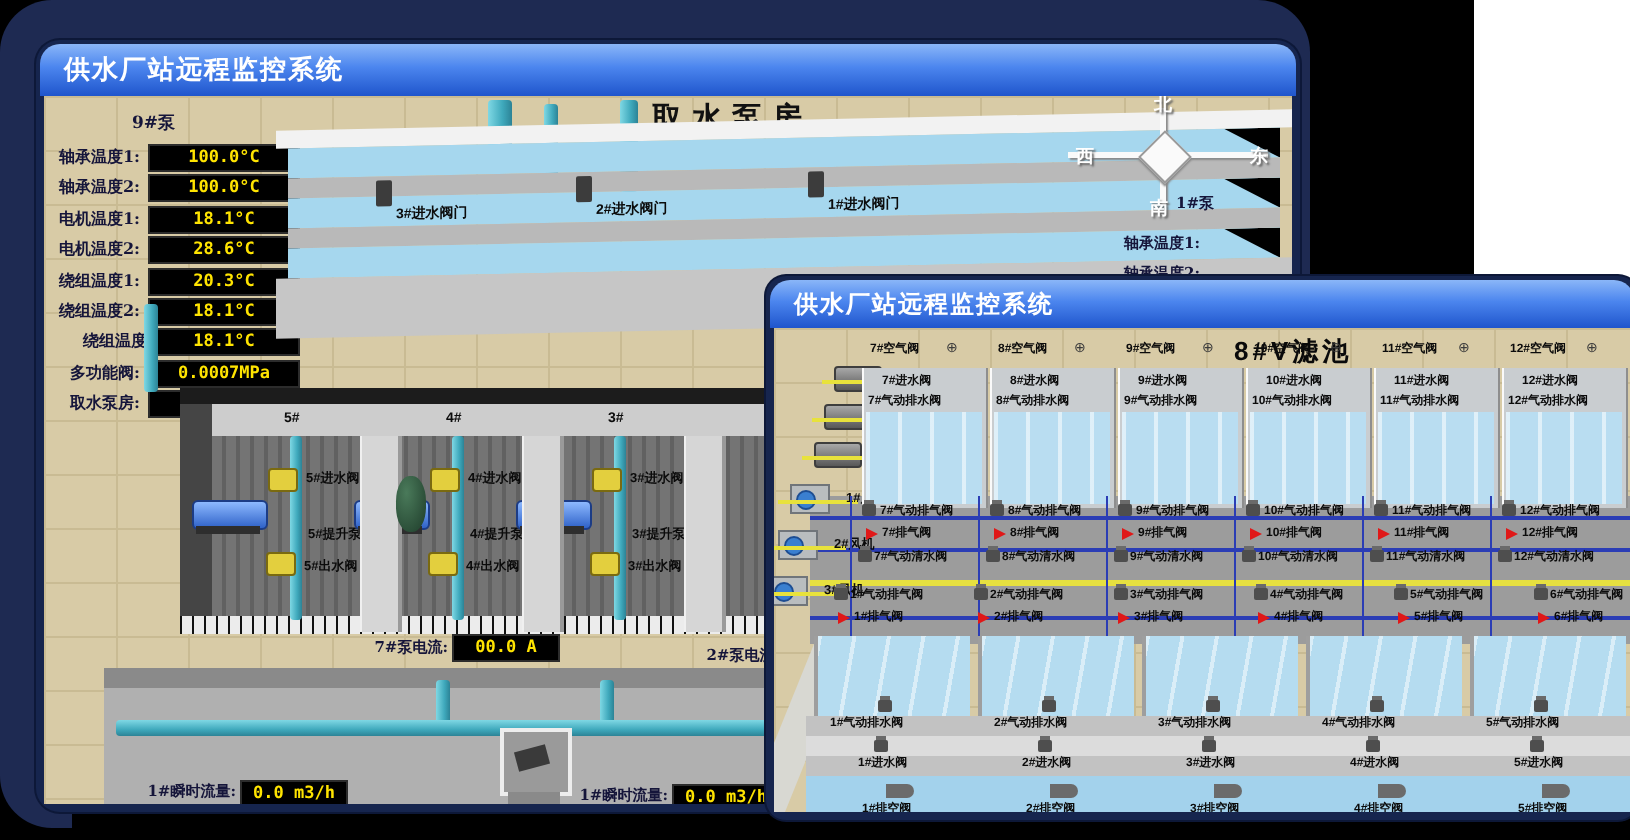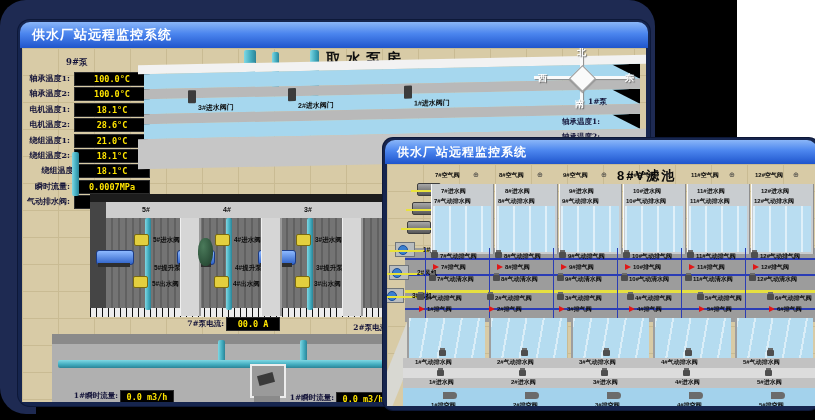--- a/index.html
+++ b/index.html
@@ -85,28 +85,28 @@
       <div class="abs" id="bw-panel" style="left:0;top:0;width:140px;height:220px;">
           <div class="slbl lbl-r" style="left: 0px; top: 26px; width: 48px;">轴承温度1:</div>
           <div class="lcd" style="left: 52px; top: 24px; width: 74px;">100.0°C</div>
           <div class="slbl lbl-r" style="left: 0px; top: 41.4px; width: 48px;">轴承温度2:</div>
           <div class="lcd" style="left: 52px; top: 39.4px; width: 74px;">100.0°C</div>
           <div class="slbl lbl-r" style="left: 0px; top: 56.8px; width: 48px;">电机温度1:</div>
           <div class="lcd" style="left: 52px; top: 54.8px; width: 74px;">18.1°C</div>
           <div class="slbl lbl-r" style="left: 0px; top: 72.2px; width: 48px;">电机温度2:</div>
           <div class="lcd" style="left: 52px; top: 70.2px; width: 74px;">28.6°C</div>
           <div class="slbl lbl-r" style="left: 0px; top: 87.6px; width: 48px;">绕组温度1:</div>
-          <div class="lcd" style="left: 52px; top: 85.6px; width: 74px;">21.0°C</div>
+          <div class="lcd" style="left: 52px; top: 85.6px; width: 74px;">20.3°C</div>
           <div class="slbl lbl-r" style="left: 0px; top: 103px; width: 48px;">绕组温度2:</div>
           <div class="lcd" style="left: 52px; top: 101px; width: 74px;">18.1°C</div>
           <div class="slbl lbl-r" style="left: 0px; top: 118.4px; width: 48px; margin-left: 12px;">绕组温度3:</div>
           <div class="lcd" style="left: 52px; top: 116.4px; width: 74px;">18.1°C</div>
-          <div class="slbl lbl-r" style="left: 0px; top: 133.8px; width: 48px;">瞬时流量:</div>
+          <div class="slbl lbl-r" style="left: 0px; top: 133.8px; width: 48px;">多功能阀:</div>
           <div class="lcd" style="left: 52px; top: 131.8px; width: 74px;">0.0007MPa</div>
-          <div class="slbl lbl-r" style="left: 0px; top: 149.2px; width: 48px;">气动排水阀:</div>
+          <div class="slbl lbl-r" style="left: 0px; top: 149.2px; width: 48px;">取水泵房:</div>
           <div class="lcd" style="left: 52px; top: 147.2px; width: 74px;">0%</div>
         </div>
 
       <div class="abs" id="bw-tank" style="left:116px;top:12px;width:508px;height:104px;transform:skewY(-1.2deg);">
         <div class="abs" style="left:0;top:0;width:508px;height:9px;background:#f2f2f2;"></div>
         <div class="abs" style="left:6px;top:9px;width:496px;height:15px;background:#a6d7ee;"></div>
         <div class="abs" style="left:6px;top:24px;width:496px;height:10px;background:#b9b9b9;"></div>
         <div class="abs" style="left:6px;top:34px;width:496px;height:15px;background:#a6d7ee;"></div>
         <div class="abs" style="left:6px;top:49px;width:496px;height:10px;background:#b9b9b9;"></div>
         <div class="abs" style="left:6px;top:59px;width:496px;height:15px;background:#a6d7ee;"></div>

